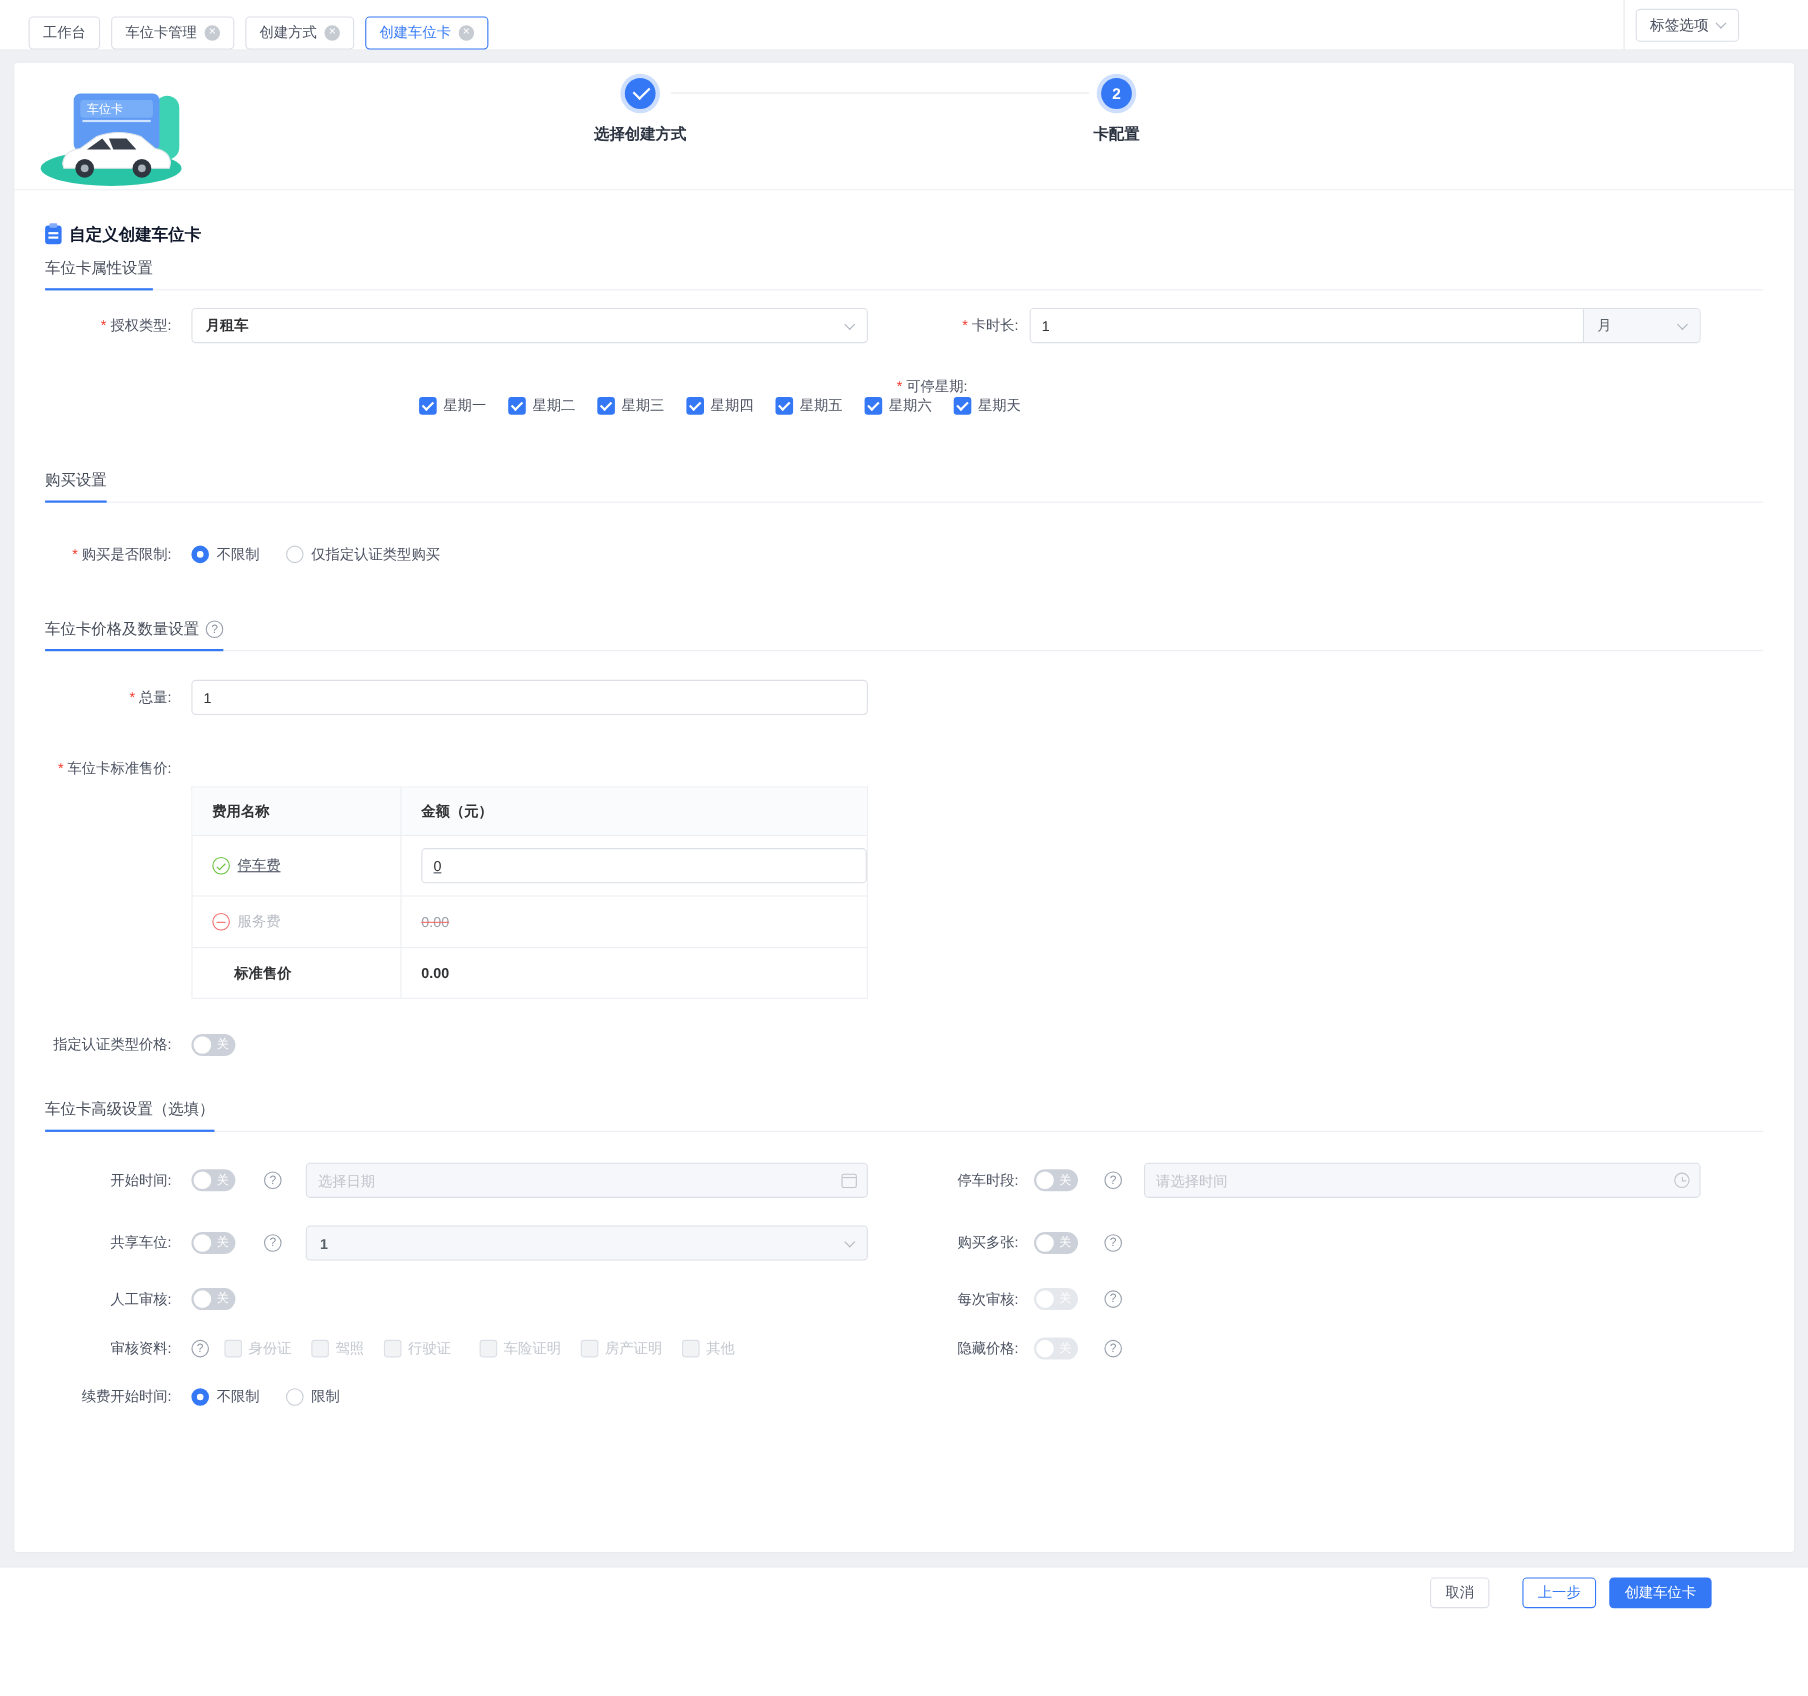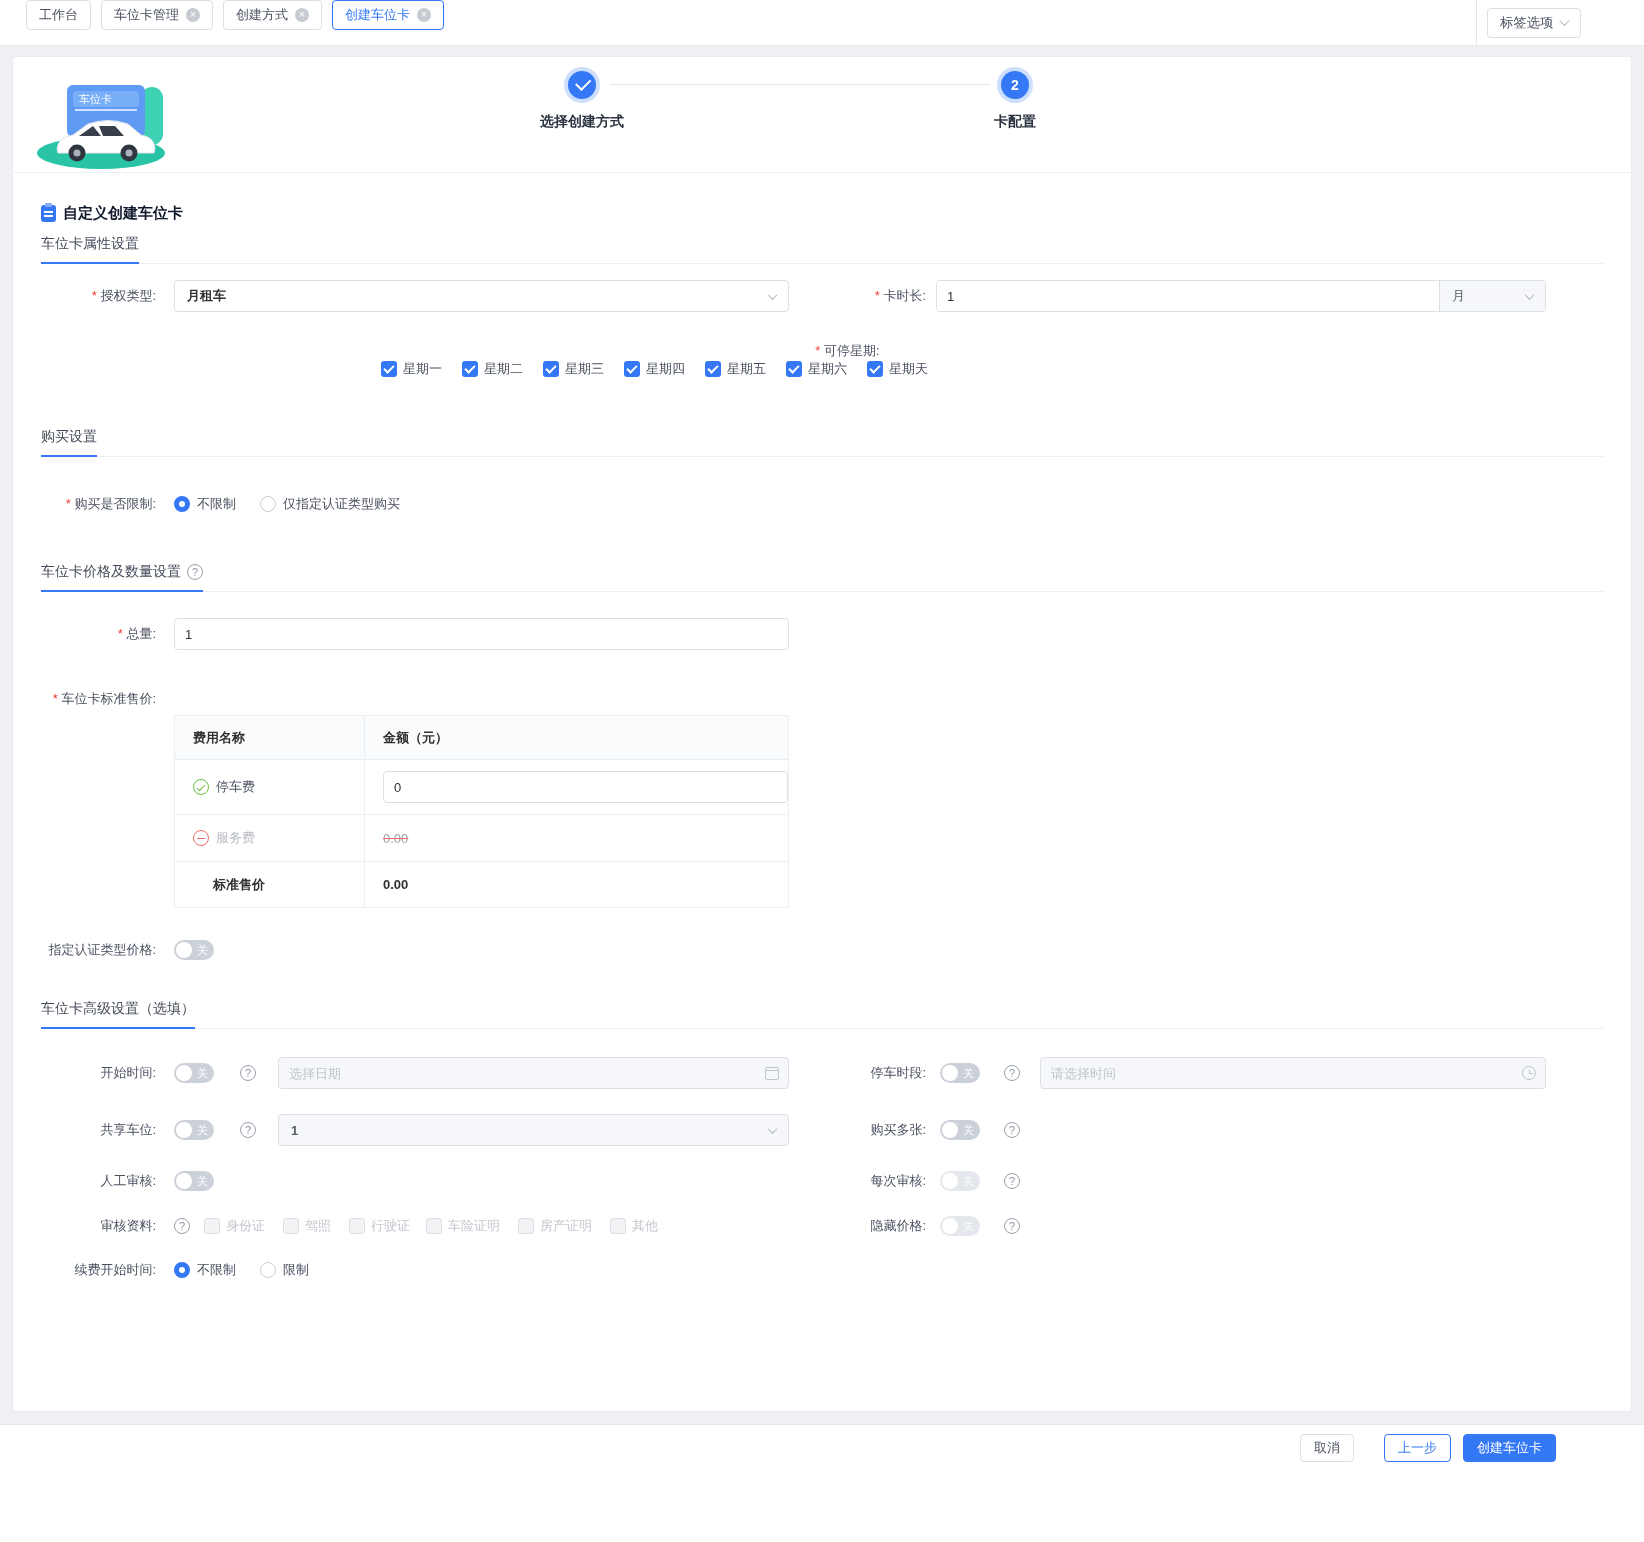--- a/index.html
+++ b/index.html
@@ -1,20 +1,20 @@
 <!DOCTYPE html>
 <html><head>
 <meta charset="utf-8">
 <style>
   * { margin:0; padding:0; box-sizing:border-box; }
   html,body { width:1644px; height:1542px; font-family:"Liberation Sans","DejaVu Sans",sans-serif; }
   #app { position:relative; width:1644px; height:1542px; background:#eef0f4; overflow:hidden; font-size:13px; color:#4a5160; }
 
   
-  .topbar { position:absolute; top:0; left:0; right:168px; height:46px; background:#fff; border-bottom:1px solid #e6e8eb; display:flex; align-items:flex-start; padding-left:26px; gap:10px; }
+  .topbar { position:absolute; top:0; left:0; right:168px; height:46px; background:#fff; border-bottom:1px solid #e6e8eb; display:flex; align-items:flex-end; padding-left:26px; gap:10px; }
   .opt-panel { position:absolute; top:0; right:0; width:168px; height:46px; background:#fff; border-bottom:1px solid #e6e8eb; border-left:1px solid #e6e8eb; display:flex; align-items:center; }
   .tab { height:30px; display:inline-flex; align-items:center; padding:0 12px; border:1px solid #dcdfe6; border-radius:4px; background:#fff; color:#4a5160; cursor:pointer; }
   .tab.active { border-color:#3478f6; color:#3478f6; }
   .xic { width:14px; height:14px; border-radius:50%; background:#c6cad1; margin-left:7px; position:relative; }
   .xic::before { content:"×"; position:absolute; left:0; top:0; width:14px; height:14px; line-height:13px; text-align:center; color:#fff; font-size:11px; }
   .opt-btn { height:30px; margin-left:10px; display:inline-flex; align-items:center; gap:8px; padding:0 12px; border:1px solid #dcdfe6; border-radius:4px; background:#fff; color:#4a5160; cursor:pointer; }
   .chev { display:inline-block; width:7px; height:7px; border-right:1.5px solid #aeb4bd; border-bottom:1.5px solid #aeb4bd; transform:rotate(45deg) translate(-1px,-1px); }
 
   
   .card { position:absolute; top:56px; left:12px; width:1620px; height:1356px; background:#fff; border:1px solid #e9ebee; border-radius:4px; }
@@ -81,21 +81,21 @@
   .toggle.dis { background:#e4e7ec; cursor:default; }
   .toggle.dis .ttext { color:#fdfdfd; }
 
   
   .ptable { width:615px; border:1px solid #ebeef2; border-bottom:none; margin-top:29px; }
   .prow { display:flex; border-bottom:1px solid #ebeef2; }
   .pc1 { width:190px; flex:none; padding:0 18px; display:flex; align-items:center; gap:7px; border-right:1px solid #ebeef2; }
   .pc2 { flex:1; padding:0 18px; display:flex; align-items:center; }
   .phead { height:44px; background:#fafbfc; font-weight:bold; color:#303133; }
   .phead .pc1, .phead .pc2 { font-weight:bold; }
-  .pr1 { height:55px; }
+  .pr1 { height:55px;text-decoration:underline; }
   .pr2 { height:47px; }
   .pr3 { height:46px; font-weight:bold; color:#303133; }
   .okc { width:16px; height:16px; border-radius:50%; border:1px solid #67c23a; position:relative; flex:none; }
   .okc::after { content:""; position:absolute; left:5px; top:2.5px; width:3px; height:7px; border:solid #67c23a; border-width:0 1.5px 1.5px 0; transform:rotate(45deg); }
   .noc { width:16px; height:16px; border-radius:50%; border:1px solid #f56c6c; position:relative; flex:none; }
   .noc::after { content:""; position:absolute; left:3px; top:6.5px; width:8px; height:1.5px; background:#f56c6c; }
   .muted { color:#b6bac2; }
   .strike { color:#9aa0a9; text-decoration:line-through; text-decoration-color:#f56c6c; }
 
   .cal { width:14px; height:13px; border:1px solid #c0c4cc; border-radius:2px; position:relative; display:inline-block; }
@@ -398,21 +398,21 @@
         <div class="fld-l">
           <span class="qicon"></span>
           <span class="cb-item dis" style="margin-left:14px;margin-right:18px;">
               <span class="cbd"></span>
               <span class="t">身份证</span>
             </span>
           <span class="cb-item dis" style="margin-right:18px;">
               <span class="cbd"></span>
               <span class="t">驾照</span>
             </span>
-          <span class="cb-item dis" style="margin-right:16px;">
+          <span class="cb-item dis" style="margin-right:26px;">
               <span class="cbd"></span>
               <span class="t">行驶证</span>
             </span>
           <span class="cb-item dis" style="margin-right:18px;">
               <span class="cbd"></span>
               <span class="t">车险证明</span>
             </span>
           <span class="cb-item dis" style="margin-right:18px;">
               <span class="cbd"></span>
               <span class="t">房产证明</span>

